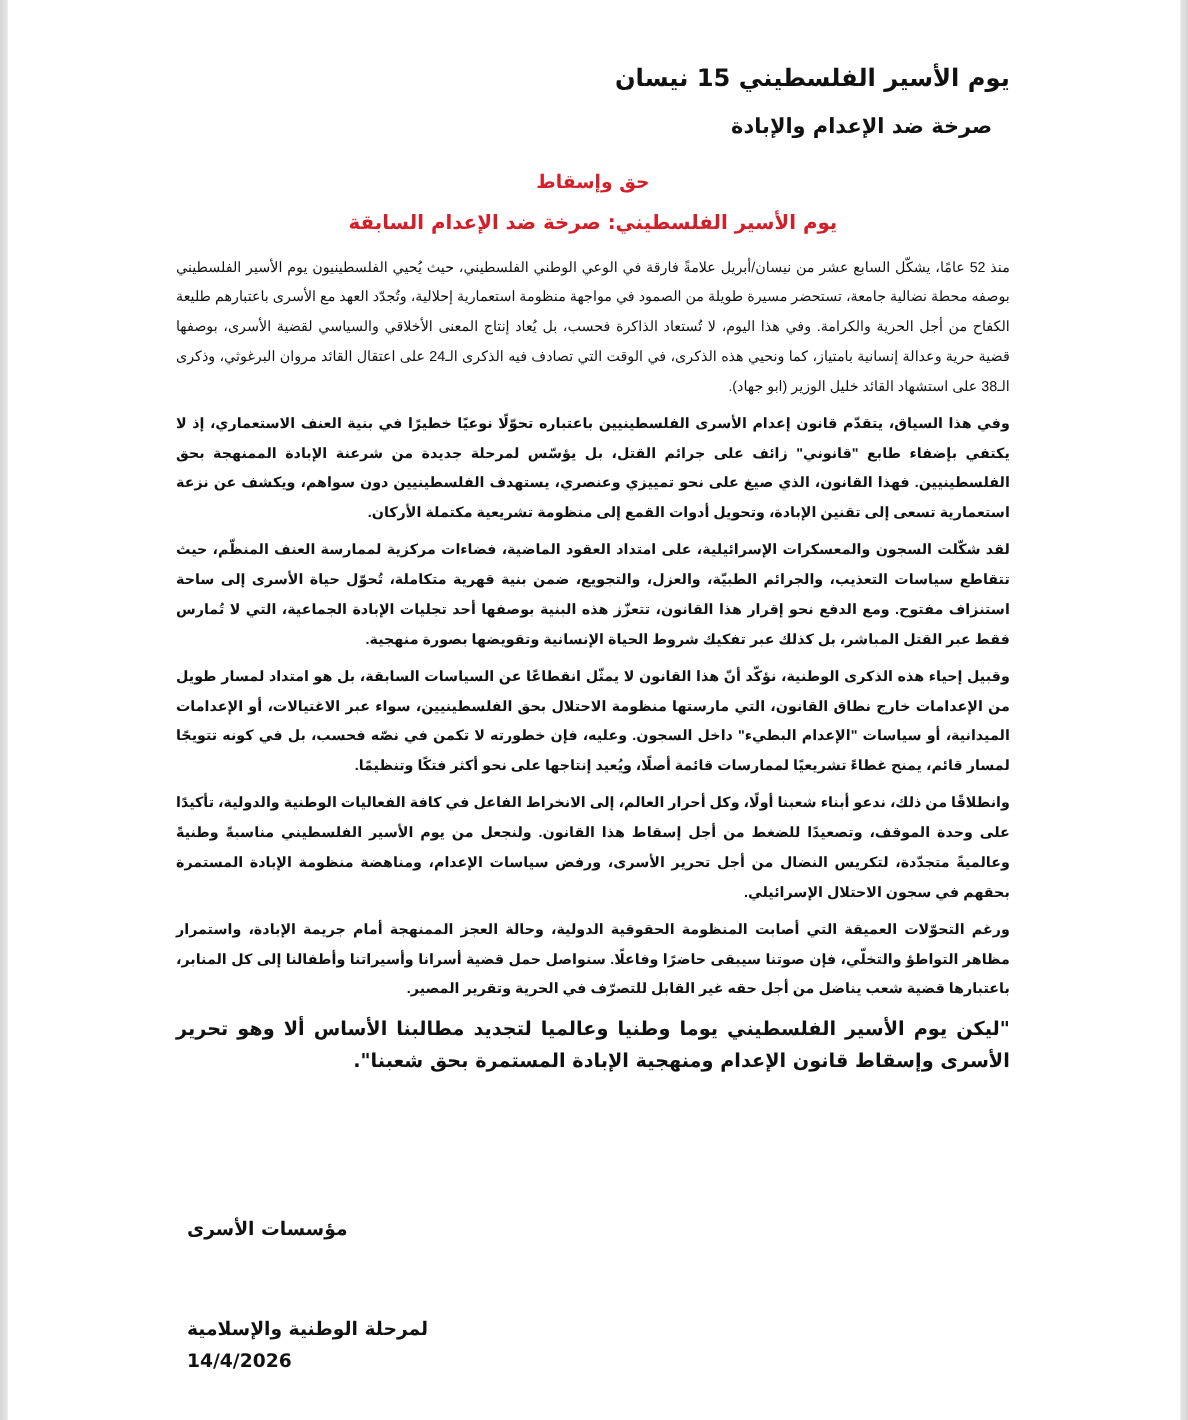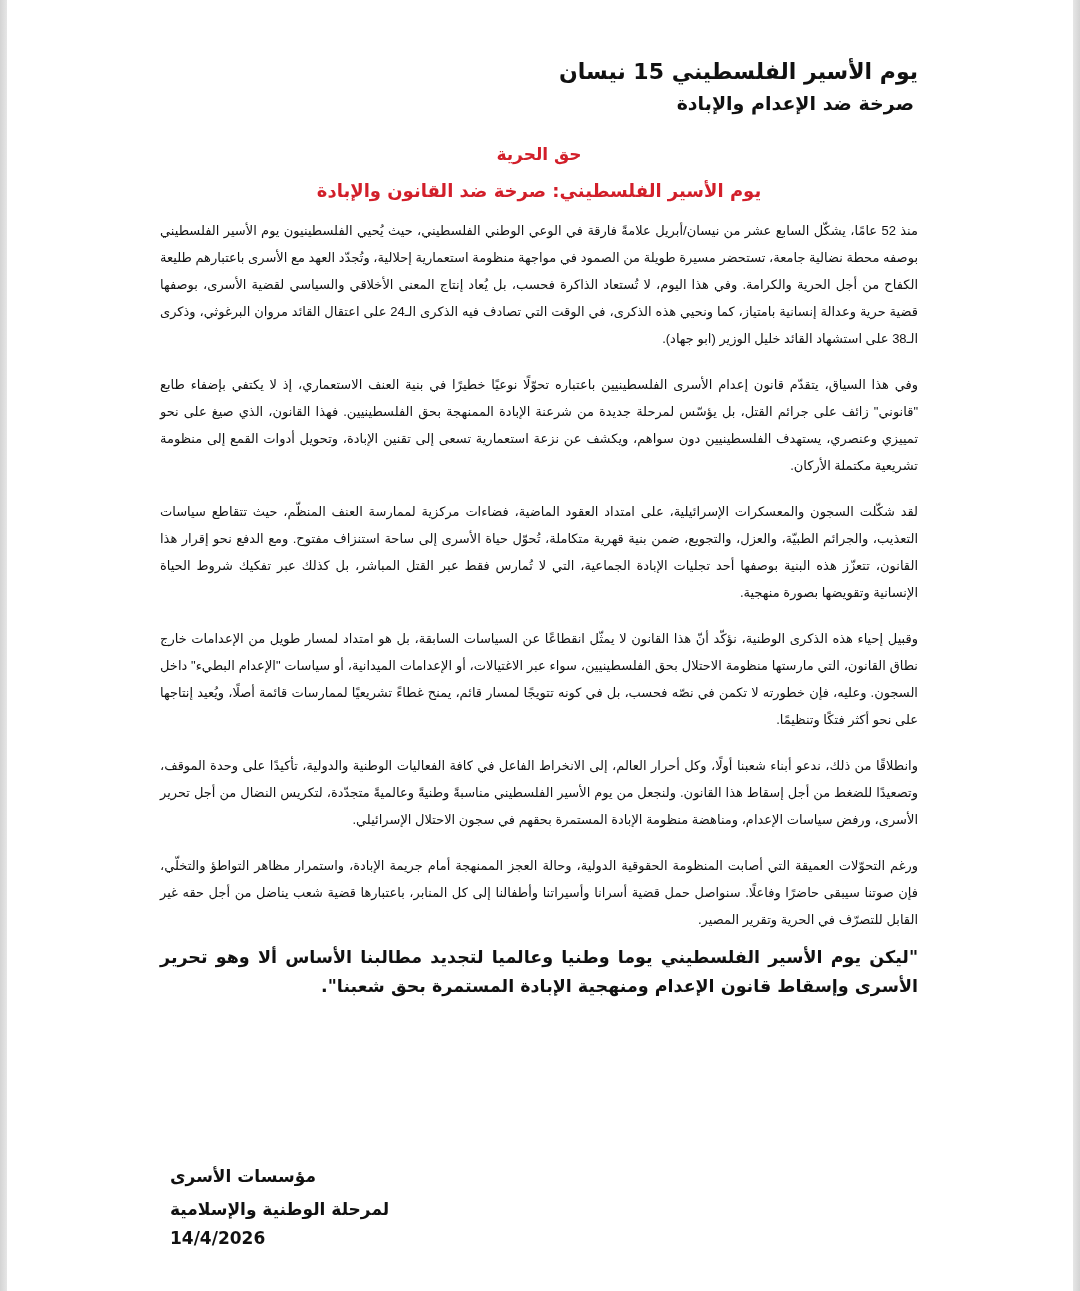--- a/index.html
+++ b/index.html
@@ -18,63 +18,63 @@
   .edge-right { right:0; background:linear-gradient(to left, #d4d4d4, #e6e6e6); }
 
   .page {
     position:absolute; left:160px; top:58px; width:758px;
     direction:rtl; text-align:right;
   }
   .head-title {
     font-weight:bold; font-size:22px; line-height:28px; margin:0;
   }
   .head-sub {
-    font-weight:bold; font-size:19px; line-height:26px; margin:4px;
+    font-weight:bold; font-size:19px; line-height:26px; margin:16px;
   }
   .red-title {
     color:#d21f2a; font-weight:bold; text-align:center;
     font-size:17px; margin:0;
   }
   .red-title.t1 { margin-top:28px; }
   .red-title.t2 { margin-top:16px; font-size:18px; }
 
   .para {
     font-family:"Liberation Sans", "DejaVu Sans", sans-serif;
     font-size:13px; line-height:27px;
     text-align:justify; text-align-last:right;
     margin:0;
   }
   .p1 { margin-top:16px; }
-  .p-gap { margin-top:19px; }
+  .p-gap { margin-top:7px;font-weight:bold; }
 
   .closing {
     font-weight:bold; font-size:17.5px; line-height:29px;
     margin-top:10px; text-align:justify; text-align-last:right;
   }
   .sign {
     text-align:left; direction:rtl;
     font-weight:bold; font-size:17px; margin:0;
     position:absolute; left:10px;
   }
-  .s1 { top:1108px; }
+  .s1 { top:1050px; }
   .s2 { top:1141px; }
   .s3 { top:1170px; direction:ltr;text-align:center; }
 </style>
 </head>
 <body>
 
 <div class="edge-left"></div>
 <div class="edge-right"></div>
 
 <div class="page">
   <h1 class="head-title">يوم الأسير الفلسطيني 15 نيسان</h1>
   <h2 class="head-sub">صرخة ضد الإعدام والإبادة</h2>
 
-  <h3 class="red-title t1">حق الحرية</h3>
-  <h3 class="red-title t2">يوم الأسير الفلسطيني: صرخة ضد القانون والإبادة</h3>
+  <h3 class="red-title t1">حق وإسقاط</h3>
+  <h3 class="red-title t2">يوم الأسير الفلسطيني: صرخة ضد الإعدام السابقة</h3>
 
   <p class="para p1">منذ 52 عامًا، يشكّل السابع عشر من نيسان/أبريل علامةً فارقة في الوعي الوطني الفلسطيني، حيث يُحيي الفلسطينيون يوم الأسير الفلسطيني بوصفه محطة نضالية جامعة، تستحضر مسيرة طويلة من الصمود في مواجهة منظومة استعمارية إحلالية، وتُجدّد العهد مع الأسرى باعتبارهم طليعة الكفاح من أجل الحرية والكرامة. وفي هذا اليوم، لا تُستعاد الذاكرة فحسب، بل يُعاد إنتاج المعنى الأخلاقي والسياسي لقضية الأسرى، بوصفها قضية حرية وعدالة إنسانية بامتياز، كما ونحيي هذه الذكرى، في الوقت التي تصادف فيه الذكرى الـ24 على اعتقال القائد مروان البرغوثي، وذكرى الـ38 على استشهاد القائد خليل الوزير (ابو جهاد).</p>
   <p class="para p-gap">وفي هذا السياق، يتقدّم قانون إعدام الأسرى الفلسطينيين باعتباره تحوّلًا نوعيًا خطيرًا في بنية العنف الاستعماري، إذ لا يكتفي بإضفاء طابع "قانوني" زائف على جرائم القتل، بل يؤسّس لمرحلة جديدة من شرعنة الإبادة الممنهجة بحق الفلسطينيين. فهذا القانون، الذي صيغ على نحو تمييزي وعنصري، يستهدف الفلسطينيين دون سواهم، ويكشف عن نزعة استعمارية تسعى إلى تقنين الإبادة، وتحويل أدوات القمع إلى منظومة تشريعية مكتملة الأركان.</p>
   <p class="para p-gap">لقد شكّلت السجون والمعسكرات الإسرائيلية، على امتداد العقود الماضية، فضاءات مركزية لممارسة العنف المنظّم، حيث تتقاطع سياسات التعذيب، والجرائم الطبيّة، والعزل، والتجويع، ضمن بنية قهرية متكاملة، تُحوّل حياة الأسرى إلى ساحة استنزاف مفتوح. ومع الدفع نحو إقرار هذا القانون، تتعزّز هذه البنية بوصفها أحد تجليات الإبادة الجماعية، التي لا تُمارس فقط عبر القتل المباشر، بل كذلك عبر تفكيك شروط الحياة الإنسانية وتقويضها بصورة منهجية.</p>
   <p class="para p-gap">وقبيل إحياء هذه الذكرى الوطنية، نؤكّد أنّ هذا القانون لا يمثّل انقطاعًا عن السياسات السابقة، بل هو امتداد لمسار طويل من الإعدامات خارج نطاق القانون، التي مارستها منظومة الاحتلال بحق الفلسطينيين، سواء عبر الاغتيالات، أو الإعدامات الميدانية، أو سياسات "الإعدام البطيء" داخل السجون. وعليه، فإن خطورته لا تكمن في نصّه فحسب، بل في كونه تتويجًا لمسار قائم، يمنح غطاءً تشريعيًا لممارسات قائمة أصلًا، ويُعيد إنتاجها على نحو أكثر فتكًا وتنظيمًا.</p>
   <p class="para p-gap">وانطلاقًا من ذلك، ندعو أبناء شعبنا أولًا، وكل أحرار العالم، إلى الانخراط الفاعل في كافة الفعاليات الوطنية والدولية، تأكيدًا على وحدة الموقف، وتصعيدًا للضغط من أجل إسقاط هذا القانون. ولنجعل من يوم الأسير الفلسطيني مناسبةً وطنيةً وعالميةً متجدّدة، لتكريس النضال من أجل تحرير الأسرى، ورفض سياسات الإعدام، ومناهضة منظومة الإبادة المستمرة بحقهم في سجون الاحتلال الإسرائيلي.</p>
   <p class="para p-gap">ورغم التحوّلات العميقة التي أصابت المنظومة الحقوقية الدولية، وحالة العجز الممنهجة أمام جريمة الإبادة، واستمرار مظاهر التواطؤ والتخلّي، فإن صوتنا سيبقى حاضرًا وفاعلًا. سنواصل حمل قضية أسرانا وأسيراتنا وأطفالنا إلى كل المنابر، باعتبارها قضية شعب يناضل من أجل حقه غير القابل للتصرّف في الحرية وتقرير المصير.</p>
 
   <p class="closing">"ليكن يوم الأسير الفلسطيني يوما وطنيا وعالميا لتجديد مطالبنا الأساس ألا وهو تحرير الأسرى وإسقاط قانون الإعدام ومنهجية الإبادة المستمرة بحق شعبنا".</p>
 

